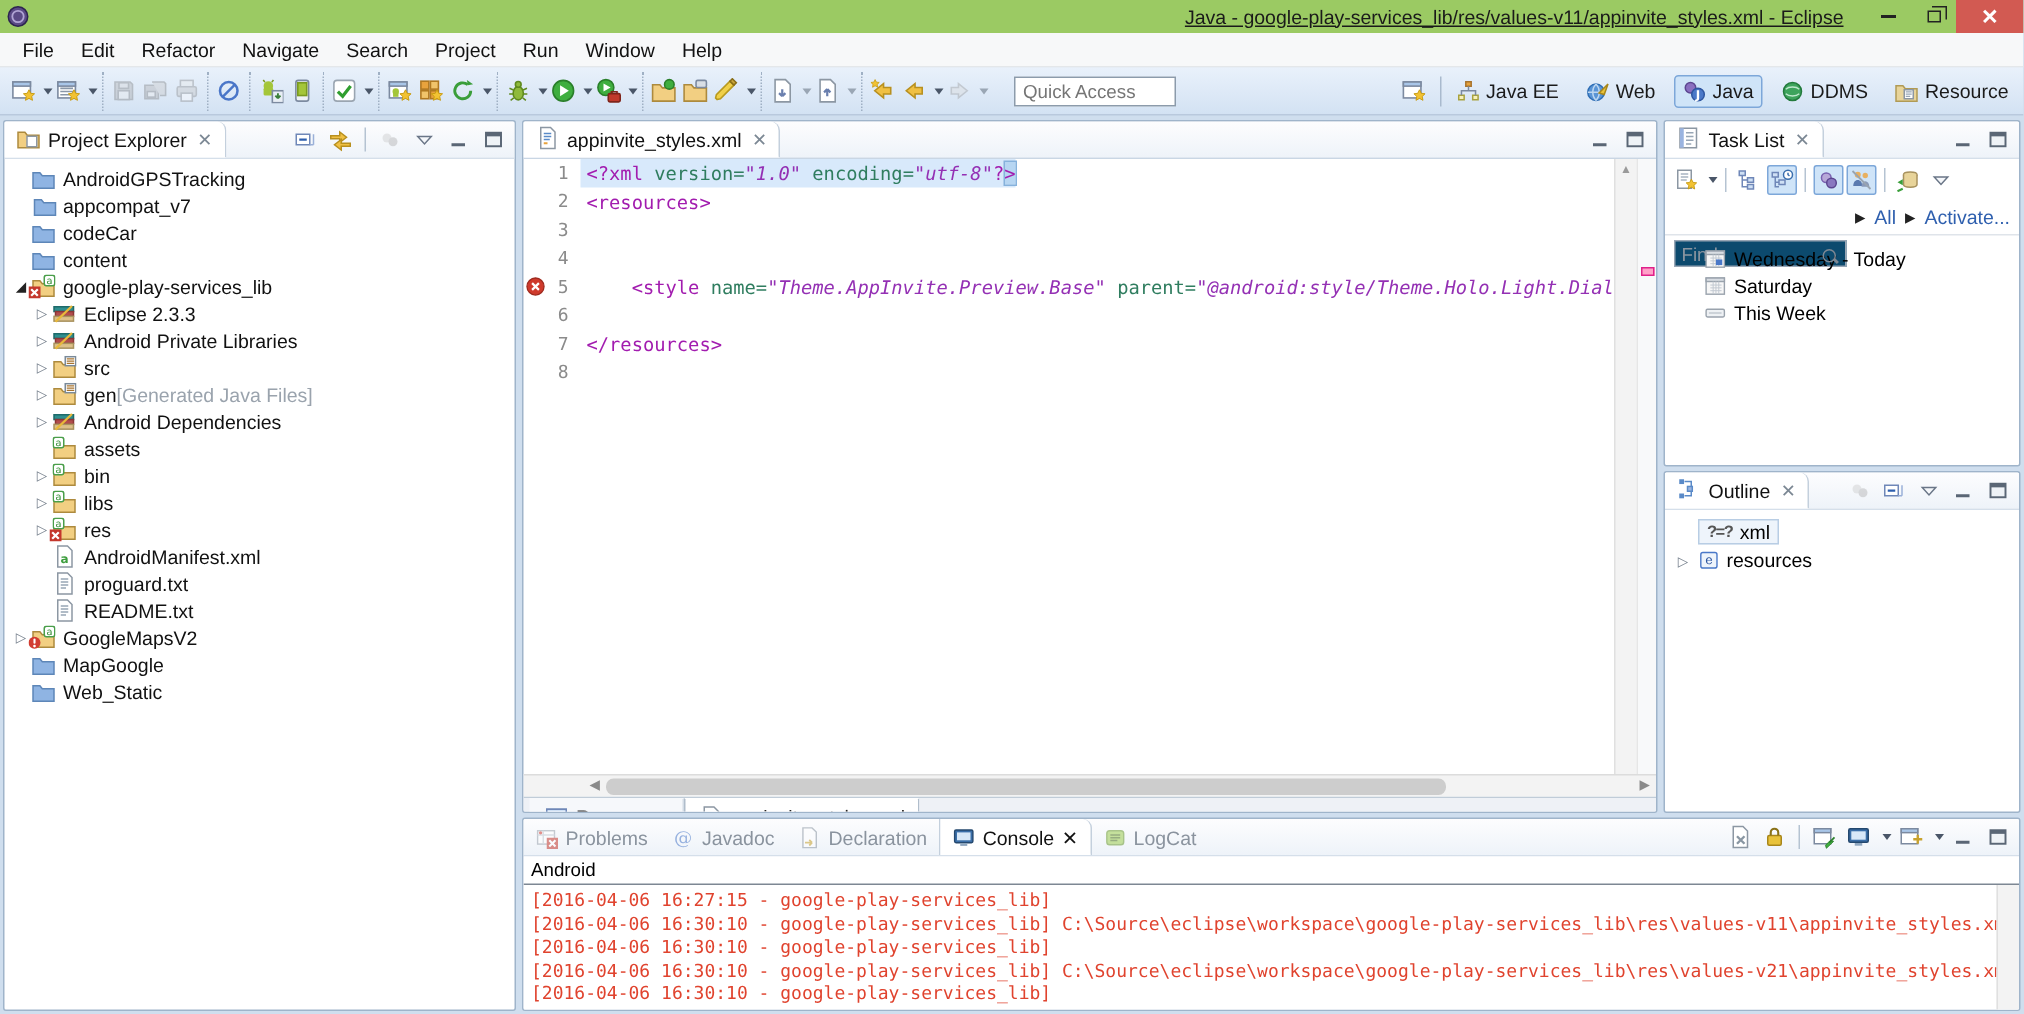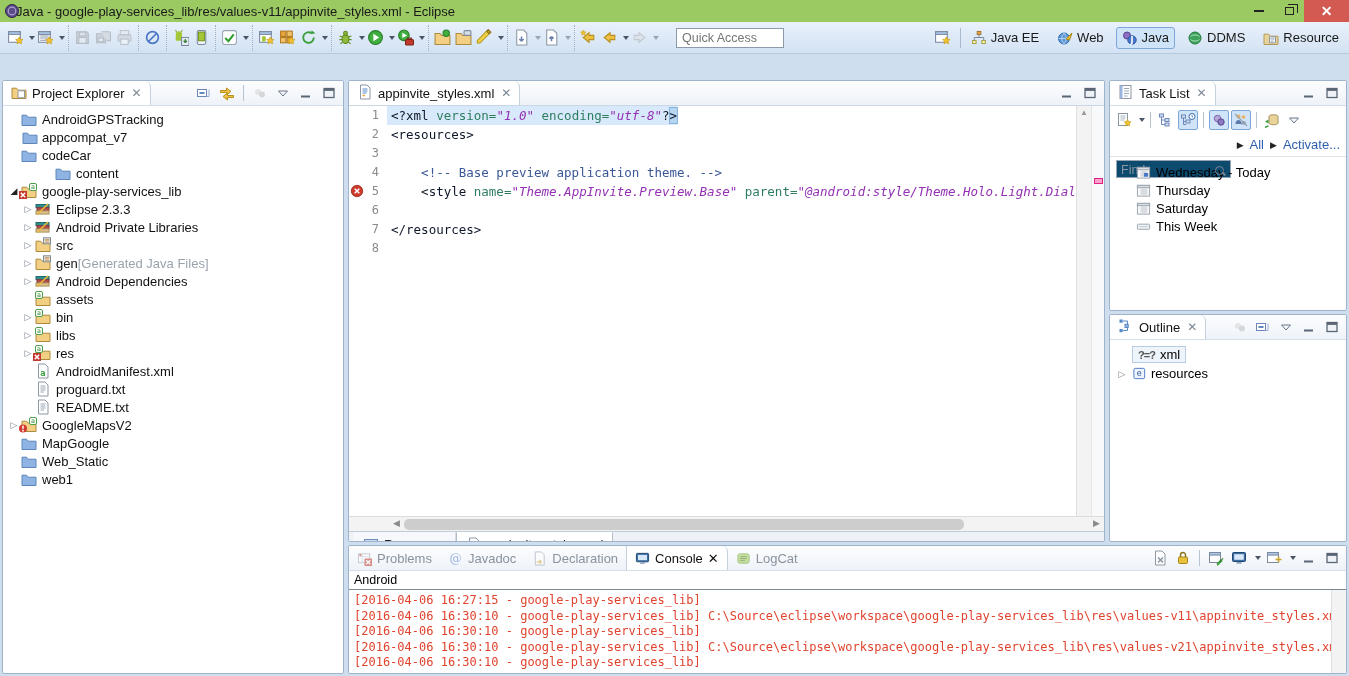--- a/index.html
+++ b/index.html
@@ -2,21 +2,21 @@
 <html><head>
 <meta charset="utf-8">
 <style>
   *{margin:0;padding:0;box-sizing:border-box;}
   html,body{width:1349px;height:676px;overflow:hidden;font-family:"Liberation Sans",sans-serif;font-size:13px;background:#cfdeee;}
   .app{position:relative;width:1349px;height:676px;}
 
   
   .titlebar{height:22px;background:#9bca63;display:flex;align-items:center;position:relative;}
   .win-icon{width:16px;height:16px;margin-left:4px;}
-  .title-text{position:absolute;left:16px;right:120px;text-align:left;color:#1a1a1a;font-size:13px;}
+  .title-text{position:absolute;left:0;right:120px;text-align:right;color:#1a1a1a;font-size:13px;text-decoration:underline;}
   .win-controls{margin-left:auto;display:flex;height:22px;}
   .wbtn{width:30px;height:22px;display:flex;align-items:center;justify-content:center;color:#222;font-size:13px;}
   .wbtn .minbar{width:10px;height:2px;background:#222;}
   .wbtn .restore{width:9px;height:8px;border:1px solid #222;position:relative;background:#9bca63;}
   .wbtn .restore::before{content:"";position:absolute;left:2px;top:-4px;width:9px;height:8px;border:1px solid #222;border-bottom:none;border-left:none;}
   .wbtn.close{width:45px;background:#d25a52;color:#fff;font-weight:bold;font-size:14px;}
 
   
   .menubar{height:23px;background:#f7f8f9;display:flex;align-items:center;padding-left:6px;border-bottom:1px solid #e4e7ea;}
   .menu-item{padding:2px 9px;color:#111;}
@@ -68,21 +68,21 @@
   
   .etab-row{height:25px;display:flex;background:linear-gradient(#fdfdfe,#eef3f9);border-bottom:1px solid #c9d6e4;}
   .editor-body{position:relative;display:flex;height:410px;}
   .codearea{flex:1;overflow:hidden;position:relative;font-family:"DejaVu Sans Mono","Liberation Mono",monospace;font-size:12.5px;}
   .cline{height:19px;line-height:19px;white-space:pre;display:flex;}
   .lnum{width:38px;flex:none;text-align:right;padding-right:8px;color:#8b8b8b;font-family:"DejaVu Sans Mono",monospace;font-size:12px;position:relative;}
   .lerr{position:absolute;left:1px;top:2px;width:14px;height:14px;}
   .lerr svg{width:14px;height:14px;}
   .ctext{padding-left:4px;}
   .hl .ctext{background:#d8e9fb;}
-  .tag{color:#0f172a;}
+  .tag{color:#a21caf;}
   .attr{color:#2f7d5f;}
   .val{color:#9430b4;font-style:italic;}
   .cmt{color:#3a5796;}
   .pl{color:#222;}
   .cur{background:#b7d6f2;outline:1px solid #86b2dc;}
   .vscroll{width:15px;background:#f3f3f3;border-left:1px solid #e0e0e0;position:relative;flex:none;}
   .vscroll .uparrow{position:absolute;top:2px;left:3px;color:#9a9a9a;font-size:8px;}
   .ruler{width:13px;background:#f8f9fa;border-left:1px solid #e6e6e6;position:relative;flex:none;}
   .marker-pink{position:absolute;left:2px;top:72px;width:9px;height:6px;background:#ffa0c8;border:1px solid #e0218a;}
   .hscroll{height:15px;background:#f3f3f3;border-top:1px solid #dcdcdc;position:relative;}
@@ -141,20 +141,31 @@
       <div class="wbtn">
           <span class="minbar"></span>
         </div>
       <div class="wbtn">
           <span class="restore"></span>
         </div>
       <div class="wbtn close">✕</div>
     </div>
   </div>
 
+  <div class="menubar" id="menubar">
+      <span class="menu-item">File</span>
+      <span class="menu-item">Edit</span>
+      <span class="menu-item">Refactor</span>
+      <span class="menu-item">Navigate</span>
+      <span class="menu-item">Search</span>
+      <span class="menu-item">Project</span>
+      <span class="menu-item">Run</span>
+      <span class="menu-item">Window</span>
+      <span class="menu-item">Help</span>
+    </div>
 
   <div class="toolbar">
     <div id="toolbar-groups" style="display:flex;align-items:center;">
         <div class="tgroup">
           <span class="tbtn">
             <svg viewBox="0 0 16 16" xmlns="http://www.w3.org/2000/svg">
               <rect x="1.5" y="2.5" width="11" height="10" fill="#fff" stroke="#7c8aa0"></rect>
               <rect x="1.5" y="2.5" width="11" height="2.6" fill="#a9c6e8" stroke="#7c8aa0"></rect>
               <path d="M11.6 7.4l1.1 2.2 2.4.3-1.8 1.7.5 2.4-2.2-1.2-2.2 1.2.5-2.4-1.8-1.7 2.4-.3z" fill="#f2c233" stroke="#c79a10" stroke-width=".6"></path>
             </svg>
@@ -474,21 +485,21 @@
               </svg></span>
             <span class="tlabel">appcompat_v7</span>
           </div>
           <div class="trow" style="padding-left: 4px;">
             <span class="tarrow"></span>
             <span class="ticon"><svg viewBox="0 0 16 16" xmlns="http://www.w3.org/2000/svg">
                 <path d="M1 4.2h4.6l1.6 2H15v8.3H1z" fill="#8fb4e3" stroke="#5d86b8"></path>
               </svg></span>
             <span class="tlabel">codeCar</span>
           </div>
-          <div class="trow" style="padding-left: 4px; margin-left: 34px;">
+          <div class="trow" style="padding-left: 4px;">
             <span class="tarrow"></span>
             <span class="ticon"><svg viewBox="0 0 16 16" xmlns="http://www.w3.org/2000/svg">
                 <path d="M1 4.2h4.6l1.6 2H15v8.3H1z" fill="#8fb4e3" stroke="#5d86b8"></path>
               </svg></span>
             <span class="tlabel">content</span>
           </div>
           <div class="trow" style="padding-left: 4px;">
             <span class="tarrow exp">◢</span>
             <span class="ticon"><svg viewBox="0 0 16 16" xmlns="http://www.w3.org/2000/svg">
                 <path d="M1 4.2h4.6l1.6 2H15v8.3H1z" fill="#f2cf82" stroke="#ad8a3d"></path>
@@ -632,27 +643,20 @@
               </svg></span>
             <span class="tlabel">MapGoogle</span>
           </div>
           <div class="trow" style="padding-left: 4px;">
             <span class="tarrow"></span>
             <span class="ticon"><svg viewBox="0 0 16 16" xmlns="http://www.w3.org/2000/svg">
                 <path d="M1 4.2h4.6l1.6 2H15v8.3H1z" fill="#8fb4e3" stroke="#5d86b8"></path>
               </svg></span>
             <span class="tlabel">Web_Static</span>
           </div>
-          <div class="trow" style="padding-left: 4px;">
-            <span class="tarrow"></span>
-            <span class="ticon"><svg viewBox="0 0 16 16" xmlns="http://www.w3.org/2000/svg">
-                <path d="M1 4.2h4.6l1.6 2H15v8.3H1z" fill="#8fb4e3" stroke="#5d86b8"></path>
-              </svg></span>
-            <span class="tlabel">web1</span>
-          </div>
         </div>
     </div>
 
     <div class="panel" style="left:348px;top:2px;width:757px;height:462px;">
       <div class="etab-row">
         <div class="ptab">
           <span><svg viewBox="0 0 16 16" xmlns="http://www.w3.org/2000/svg">
                 <path d="M3.5 1h6.5l3 3v11H3.5z" fill="#fff" stroke="#8c97a3"></path>
                 <path d="M5.5 5h5M5.5 7h5M5.5 9h4" stroke="#5a8ac8"></path>
                 <path d="M5.5 11.5h2.5" stroke="#e8a33d" stroke-width="1.3"></path>
@@ -673,21 +677,21 @@
                 <rect x="3" y="3.5" width="10" height="2.4" fill="#5a6675"></rect>
               </svg>
             </span>
         </div>
       </div>
       <div class="editor-body">
         <div class="codearea" id="codearea">
             <div class="cline hl"><span class="lnum">1</span><span class="ctext"><span class="tag">&lt;?xml </span><span class="attr">version=</span><span class="val">"1.0"</span><span class="pl"> </span><span class="attr">encoding=</span><span class="val">"utf-8"</span><span class="tag">?</span><span class="tag cur">&gt;</span></span></div>
             <div class="cline"><span class="lnum">2</span><span class="ctext"><span class="tag">&lt;resources&gt;</span></span></div>
             <div class="cline"><span class="lnum">3</span><span class="ctext"></span></div>
-            <div class="cline"><span class="lnum">4</span><span class="ctext"><span class="pl">    </span><span class="cmt">&lt;!-- Base preview application theme. --&gt;</span></span></div>
+            <div class="cline"><span class="lnum">4</span></div>
             <div class="cline"><span class="lnum">5<span class="lerr"><svg viewBox="0 0 16 16" xmlns="http://www.w3.org/2000/svg">
                     <circle cx="8" cy="8" r="6.5" fill="#cf3a2c" stroke="#9e2a1e"></circle>
                     <path d="M5.4 5.4l5.2 5.2M10.6 5.4l-5.2 5.2" stroke="#fff" stroke-width="1.7"></path>
                   </svg></span></span><span class="ctext"><span class="pl">    </span><span class="tag">&lt;style </span><span class="attr">name=</span><span class="val">"Theme.AppInvite.Preview.Base"</span><span class="pl"> </span><span class="attr">parent=</span><span class="val">"@android:style/Theme.Holo.Light.DialogWhenL</span></span></div>
             <div class="cline"><span class="lnum">6</span><span class="ctext"></span></div>
             <div class="cline"><span class="lnum">7</span><span class="ctext"><span class="tag">&lt;/resources&gt;</span></span></div>
             <div class="cline"><span class="lnum">8</span><span class="ctext"></span></div>
           </div>
         <div class="vscroll">
             <span class="uparrow">▲</span>
@@ -823,30 +827,20 @@
           <div class="tl-row">
             <span style="display: flex;">
               <svg viewBox="0 0 16 16" xmlns="http://www.w3.org/2000/svg">
                 <rect x="1.5" y="2.5" width="13" height="11.5" fill="#f7f7f7" stroke="#9aa3ad"></rect>
                 <rect x="1.5" y="2.5" width="13" height="2.5" fill="#d8dde3" stroke="#9aa3ad"></rect>
                 <path d="M4.5 7.5h8M4.5 9.5h8M4.5 11.5h8M6.5 5v8.5M8.5 5v8.5M10.5 5v8.5" stroke="#c2c9d1" stroke-width=".7" fill="none"></path>
                 <rect x="8.5" y="8.5" width="4.5" height="4" fill="#4a78c8"></rect>
               </svg>
             </span>
             <span>Wednesday - Today</span>
-          </div>
-          <div class="tl-row">
-            <span style="display: flex;">
-              <svg viewBox="0 0 16 16" xmlns="http://www.w3.org/2000/svg">
-                <rect x="1.5" y="2.5" width="13" height="11.5" fill="#f7f7f7" stroke="#9aa3ad"></rect>
-                <rect x="1.5" y="2.5" width="13" height="2.5" fill="#d8dde3" stroke="#9aa3ad"></rect>
-                <path d="M4.5 7.5h8M4.5 9.5h8M4.5 11.5h8M6.5 5v8.5M8.5 5v8.5M10.5 5v8.5" stroke="#c2c9d1" stroke-width=".7" fill="none"></path>
-              </svg>
-            </span>
-            <span>Thursday</span>
           </div>
           <div class="tl-row">
             <span style="display: flex;">
               <svg viewBox="0 0 16 16" xmlns="http://www.w3.org/2000/svg">
                 <rect x="1.5" y="2.5" width="13" height="11.5" fill="#f7f7f7" stroke="#9aa3ad"></rect>
                 <rect x="1.5" y="2.5" width="13" height="2.5" fill="#d8dde3" stroke="#9aa3ad"></rect>
                 <path d="M4.5 7.5h8M4.5 9.5h8M4.5 11.5h8M6.5 5v8.5M8.5 5v8.5M10.5 5v8.5" stroke="#c2c9d1" stroke-width=".7" fill="none"></path>
               </svg>
             </span>
             <span>Saturday</span>

